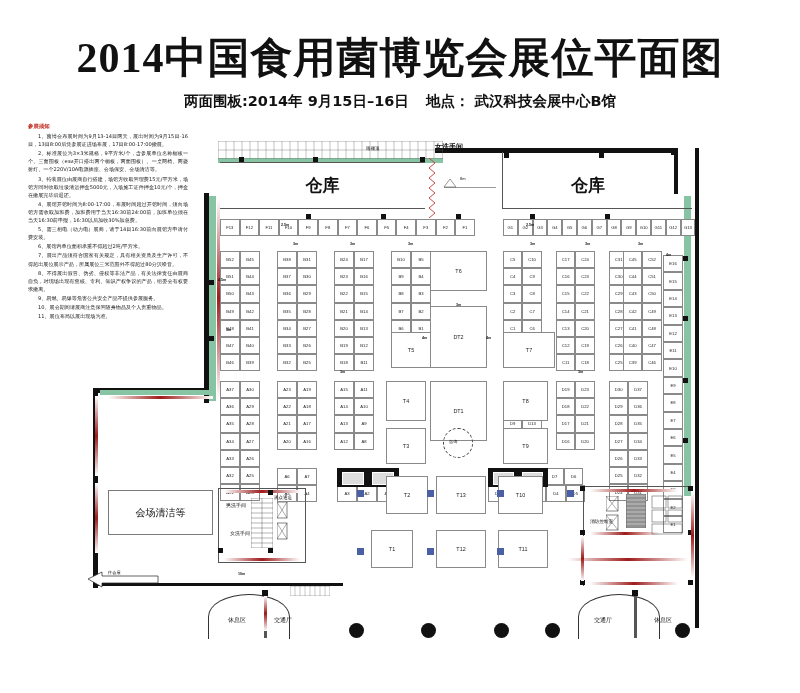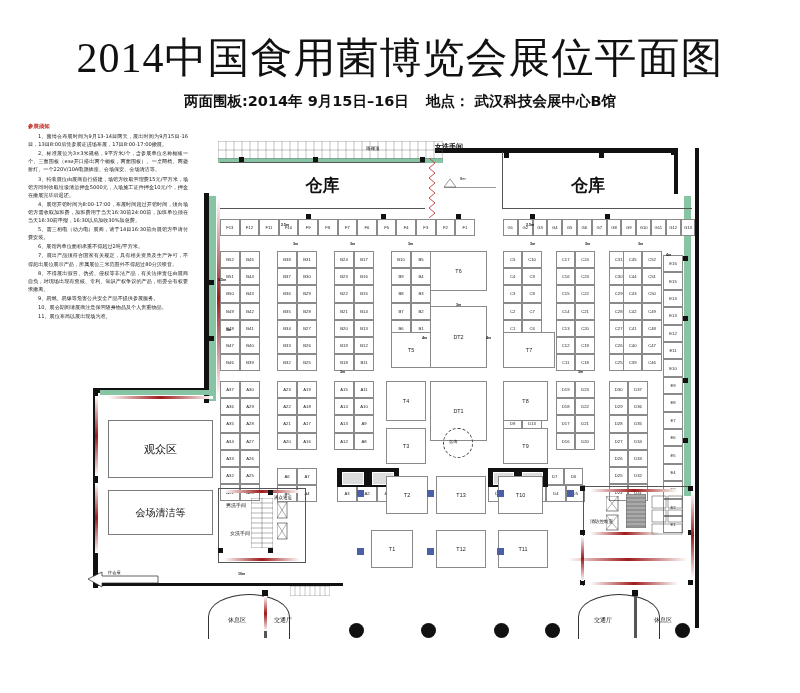--- a/index.html
+++ b/index.html
@@ -2,21 +2,21 @@
 <html><head>
 <meta charset="utf-8">
 <style>
   html,body{margin:0;padding:0;background:#fff;}
   body{width:800px;height:693px;position:relative;overflow:hidden;
        font-family:"Liberation Sans","DejaVu Sans",sans-serif;color:#111;}
 
   
   #title{position:absolute;left:0;top:30px;width:800px;text-align:center;
          font-family:"Liberation Serif","DejaVu Serif",serif;
-         font-weight:normal;font-size:42px;letter-spacing:1px;line-height:56px;}
+         font-weight:bold;font-size:42px;letter-spacing:1px;line-height:56px;}
   #subtitle{position:absolute;left:0;top:92px;width:800px;text-align:center;
             font-weight:bold;font-size:14.5px;}
   #subtitle span{margin:0 6px;}
 
   
   #notice{position:absolute;left:28px;top:122px;width:160px;font-size:5.1px;
           line-height:8.1px;color:#1a1a1a;text-align:justify;}
   #notice .nt{color:#c0241b;font-weight:bold;font-size:5.4px;display:block;margin-bottom:2px;}
   #notice p{margin:0 0 1px 0;text-indent:10px;}
 
@@ -438,21 +438,20 @@
   <div class="dimlbl" style="left:560px;top:104px;">3m</div>
   <div class="dimlbl" style="left:140px;top:140px;">4.5m</div>
   <div class="dimlbl" style="left:344px;top:198px;">4m</div>
   <div class="dimlbl" style="left:408px;top:198px;">4m</div>
   <div class="dimlbl" style="left:378px;top:165px;">3m</div>
   <div class="dimlbl" style="left:262px;top:232px;">3m</div>
   <div class="dimlbl" style="left:500px;top:232px;">3m</div>
   <div class="dimlbl" style="left:588px;top:115px;">4m</div>
   <div class="dimlbl" style="left:148px;top:190px;">3m</div>
 
-  <div class="room cn" style="left:30px;top:282px;width:105px;height:58px;font-size:11px;">观众区</div>
   <div class="room cn" style="left:30px;top:352px;width:105px;height:45px;font-size:10px;">会场清洁等</div>
 
   <div class="dimlbl" style="left:160px;top:434px;">10m</div>
 
   <svg style="position:absolute;left:8px;top:430px;width:74px;height:22px;">
     <polygon points="2,11 16,4 16,8 72,8 72,15 16,15 16,19" fill="#fff" stroke="#222" stroke-width="0.7"></polygon>
   </svg>
   <div class="txt cn" style="left:30px;top:432px;font-size:4.2px;">往会展</div>
 
   <div class="thin" style="left:140px;top:350px;width:88px;height:0.8px;"></div>

